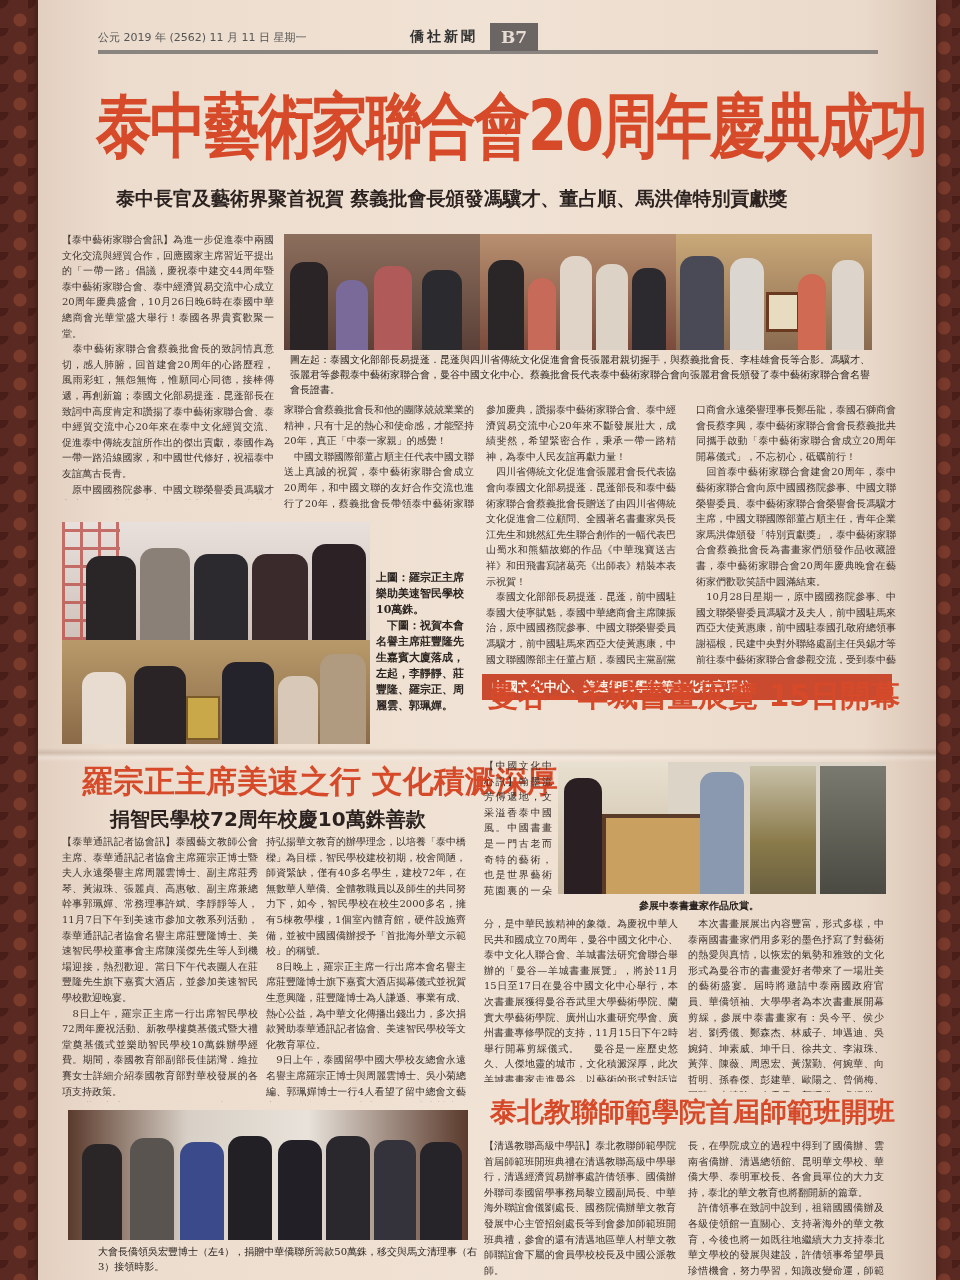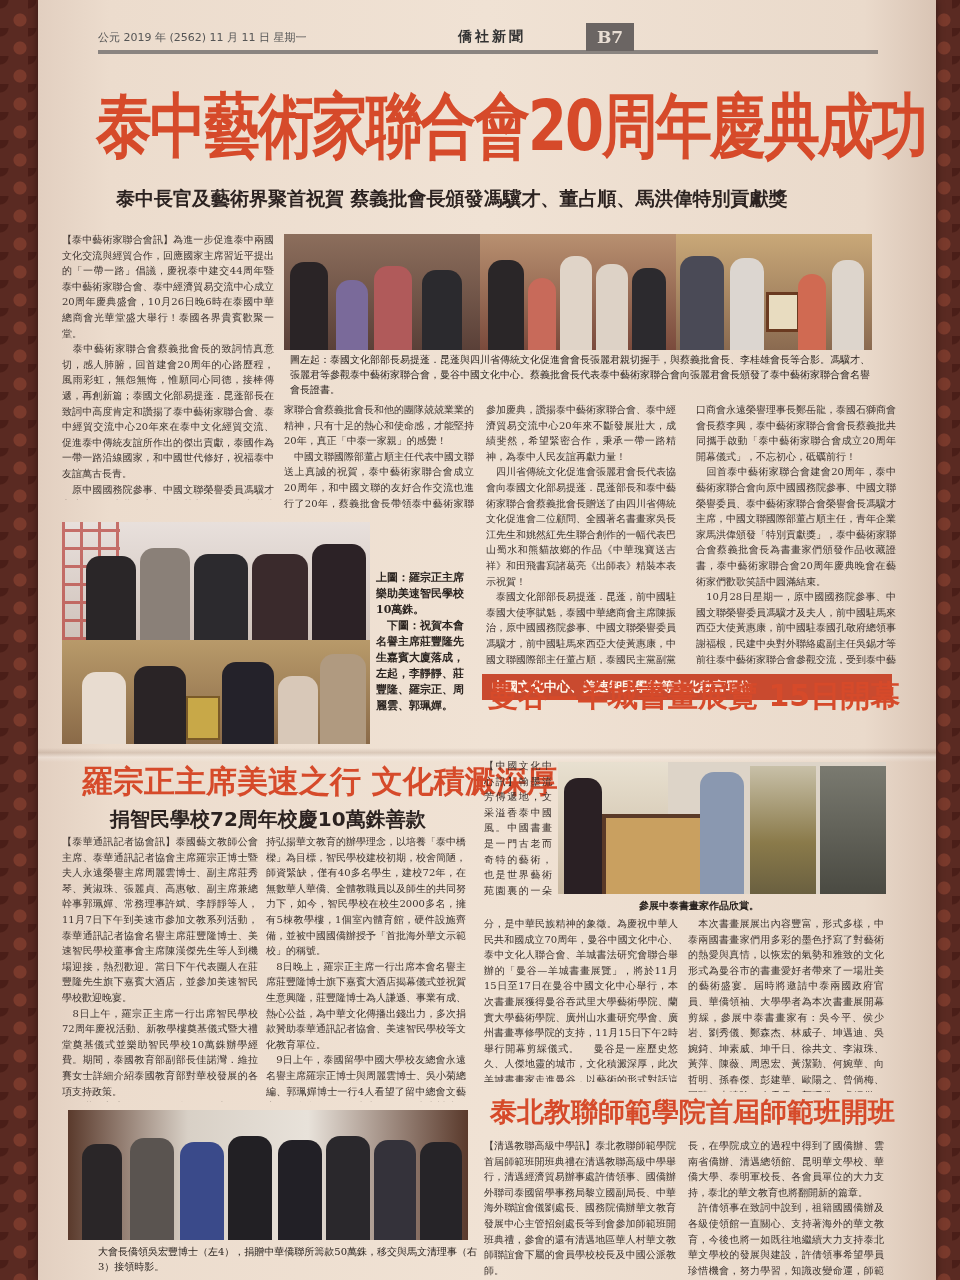--- a/index.html
+++ b/index.html
@@ -10,21 +10,21 @@
       radial-gradient(circle at 0 0,#4a1e18 0 8px,transparent 9px);
     background-size:28px 28px,28px 28px;
     font-family:"DejaVu Serif",serif;color:#2a2320;}
   .paper{position:absolute;left:38px;top:0;width:898px;height:1280px;
     background:linear-gradient(90deg,#e2cfc0 0%,#ecdccd 8%,#f0e2d4 50%,#eadacb 92%,#d9c4b4 100%);
     box-shadow:0 0 8px rgba(0,0,0,.45);}
   .fold{position:absolute;left:0;top:748px;width:898px;height:14px;
     background:linear-gradient(180deg,rgba(0,0,0,0),rgba(120,90,70,.18),rgba(255,255,255,.25),rgba(0,0,0,0));}
   .abs{position:absolute;}
   
-  .mast{left:98px;top:24px;width:780px;height:26px;border-bottom:4px solid #8a8480;display:flex;align-items:center;gap:48px;}
+  .mast{left:98px;top:24px;width:780px;height:26px;border-bottom:4px solid #8a8480;display:flex;align-items:center;}
   .mast .date{font-family:"DejaVu Sans",sans-serif;font-size:11px;color:#555;width:250px;}
   .mast .paper-name{font-family:"DejaVu Sans",sans-serif;font-weight:bold;font-size:15px;color:#222;width:330px;}
   .mast .section{font-family:Liberation Serif, serif;font-weight:bold;font-size:14px;color:#333;width:130px;text-align:right;letter-spacing:3px;padding-right:12px;}
   .mast .pageno{background:#6b6563;color:#e8ddd3;font-weight:bold;font-size:17px;width:48px;height:28px;line-height:28px;text-align:center;font-family:"DejaVu Serif",serif;}
   
   .h1{left:90px;top:86px;width:790px;font-family:"DejaVu Sans",sans-serif;font-weight:bold;font-size:56px;line-height:70px;color:#d64a2a;letter-spacing:-2px;white-space:nowrap;transform:scaleY(1.25);transform-origin:top left;}
   .h1sub{left:118px;top:185px;width:760px;font-family:"DejaVu Sans",sans-serif;font-weight:bold;font-size:20px;color:#2b2220;white-space:nowrap;letter-spacing:0px;}
   .body-text{font-size:10px;line-height:15.6px;color:#3c332f;text-align:justify;overflow:hidden;}
   .photo{background:#5e4a40;overflow:hidden;}
   .person{position:absolute;bottom:0;border-radius:14px 14px 0 0;}

